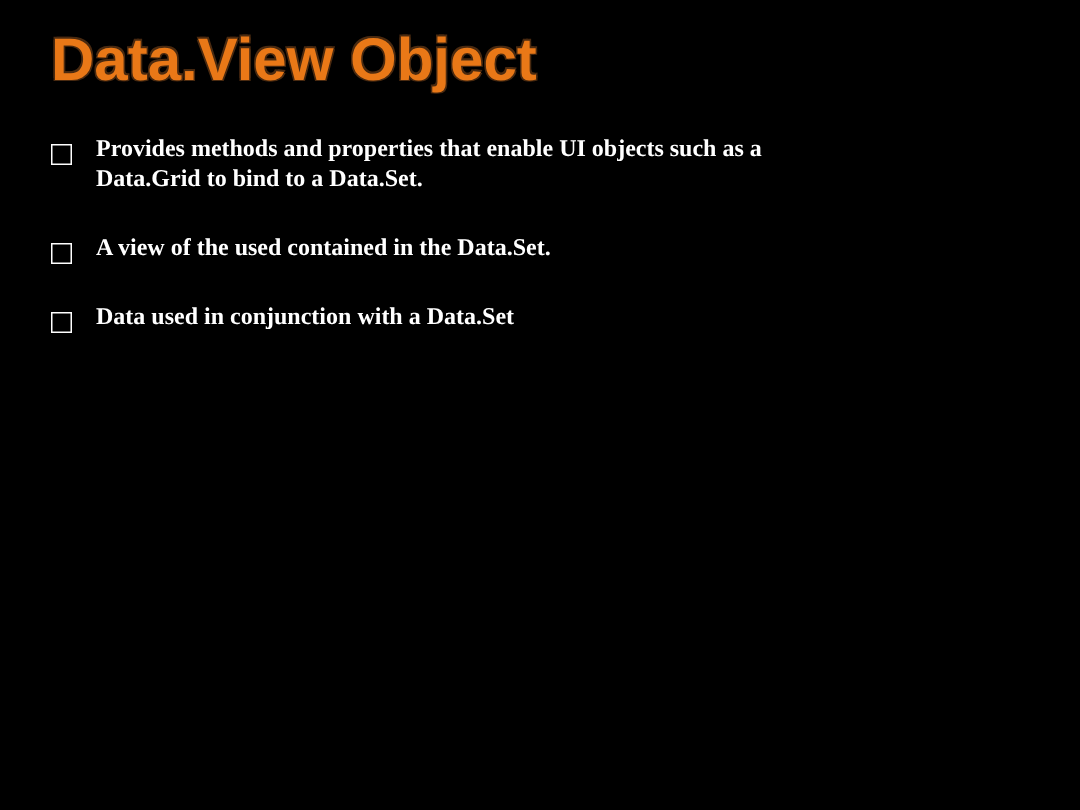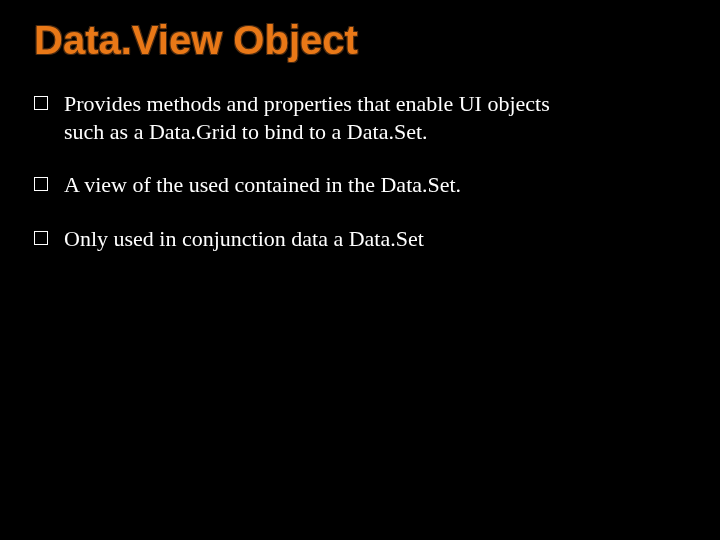--- a/index.html
+++ b/index.html
@@ -27,22 +27,23 @@
     color: #e97817;
     text-shadow:
       -1px -1px 0 #4a2a10,
        1px -1px 0 #4a2a10,
       -1px  1px 0 #4a2a10,
        1px  1px 0 #4a2a10;
     margin: 0 0 28px 0;
   }
   .bullets {
     color: #ffffff;
-    font-size: 22px;
+    font-size: 16px;
     line-height: 1.25;
+    font-weight: bold;
   }
   .bullet-row {
     display: flex;
     align-items: flex-start;
     margin-bottom: 26px;
   }
   .bullet-marker {
     flex: 0 0 auto;
     width: 14px;
     height: 14px;
@@ -69,17 +70,17 @@
       <span class="bullet-text">Provides methods and properties that enable UI objects such as a Data.Grid to bind to a Data.Set.</span>
     </div>
 
     <div class="bullet-row">
       <span class="bullet-marker"></span>
       <span class="bullet-text">A view of the used contained in the Data.Set.</span>
     </div>
 
     <div class="bullet-row">
       <span class="bullet-marker"></span>
-      <span class="bullet-text">Only used in conjunction data a Data.Set</span>
+      <span class="bullet-text">Data used in conjunction with a Data.Set</span>
     </div>
 
   </div>
 </div>
 
 </body></html>

